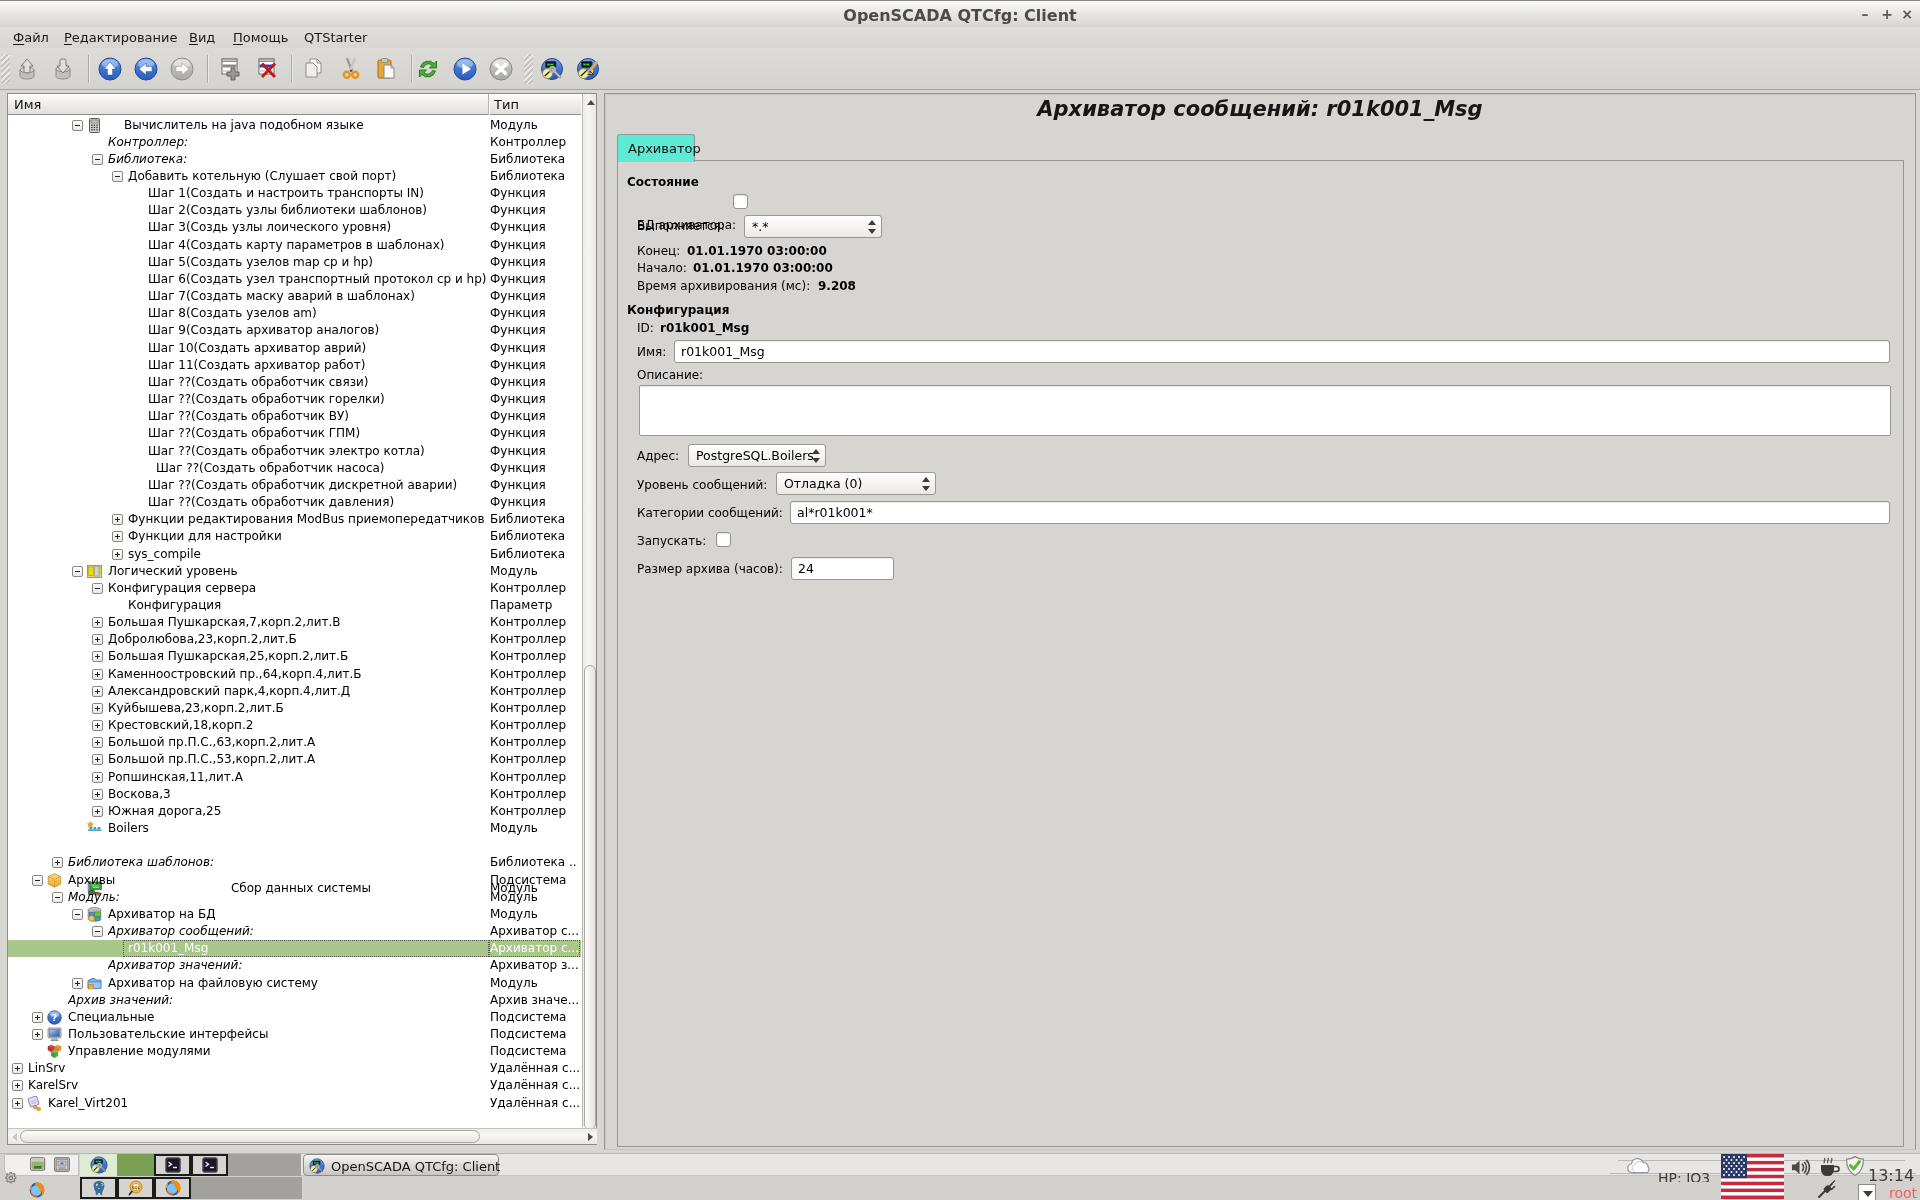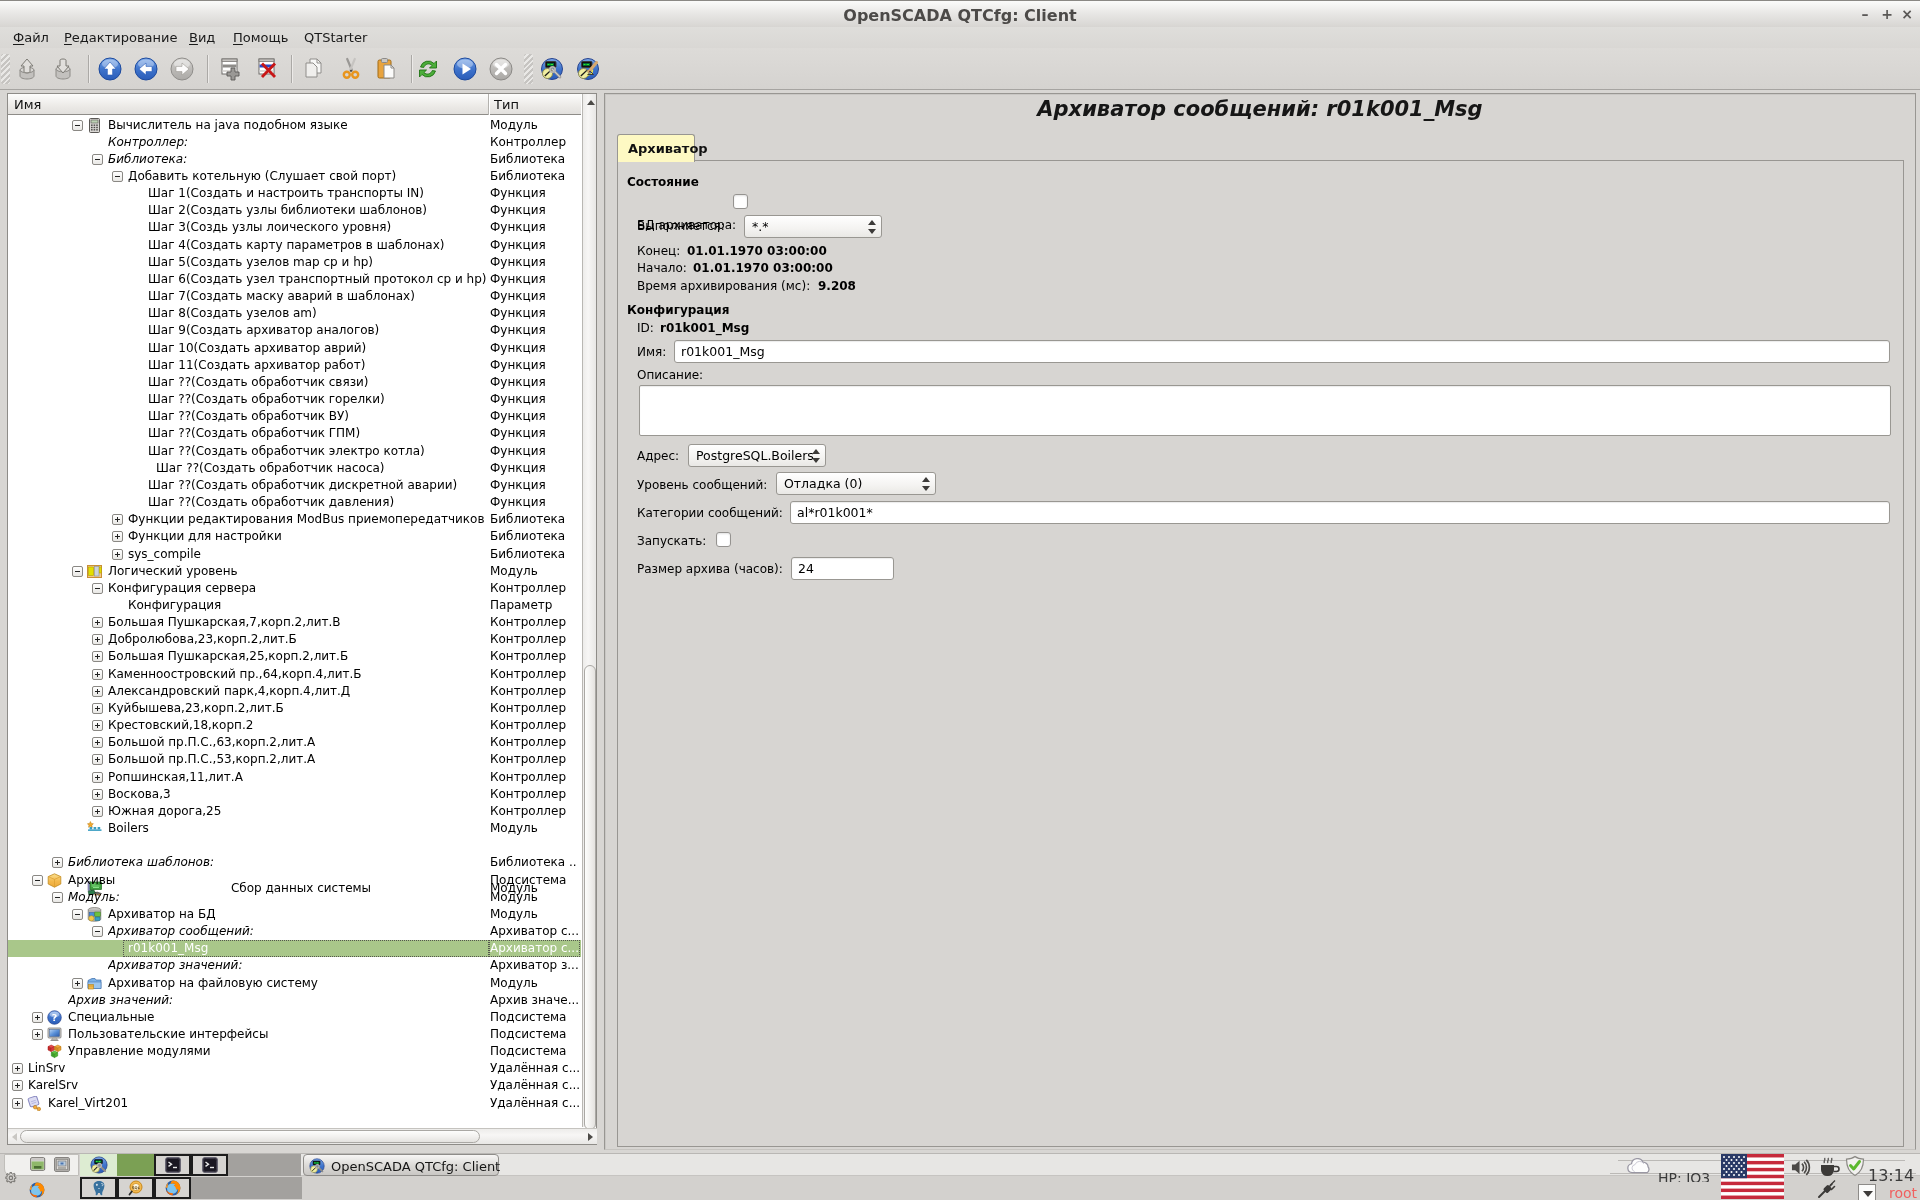--- a/index.html
+++ b/index.html
@@ -64,21 +64,21 @@
   #tree-hscroll { position:absolute; left:0; top:1034px; width:589px; height:16px; background:linear-gradient(#edecea,#f7f6f5 40%,#e8e7e5); border-top:1px solid #c5c3bf; }
   #tree-hscroll .arrow-left { position:absolute; left:4px; top:4px; width:0; height:0; border-top:4px solid transparent; border-bottom:4px solid transparent; border-right:5px solid #c9c7c3; }
   #tree-hscroll .arrow-right { position:absolute; right:4px; top:4px; width:0; height:0; border-top:4px solid transparent; border-bottom:4px solid transparent; border-left:5px solid #4c4a47; }
   #hthumb { position:absolute; left:12px; top:1px; width:460px; height:13px; border:1px solid #aaa8a4; border-radius:7px;
      background:linear-gradient(#fdfdfc,#f2f1ef 50%,#e4e2df); }
 
   
   #right-panel { position:absolute; left:604px; top:3px; width:1312px; height:1057px; border:1px solid #989692; border-bottom-color:#c6c4c0;
      background:#d7d5d2; box-shadow:inset 1px 1px 0 #c9c7c4; }
   #panel-title { position:absolute; left:0; right:0; top:3px; text-align:center; font-size:21px; font-weight:bold; font-style:italic; color:#161616; }
-  #tab { position:absolute; left:12px; top:40px; width:78px; height:28px; z-index:2; background:#fef9c3; border:1px solid #989692; border-bottom:none; border-radius:3px 3px 0 0;font-weight:bold; }
+  #tab { position:absolute; left:12px; top:40px; width:78px; height:28px; z-index:2; background:#5eead4; border:1px solid #989692; border-bottom:none; border-radius:3px 3px 0 0; }
   #tab .tab-label { position:absolute; left:10px; top:6px; font-size:13px; color:#111; }
   #tab-frame { position:absolute; left:12px; top:66px; width:1287px; height:987px; border:1px solid #989692; background:#d7d5d2; }
 
   .form-label { position:absolute; font-size:12px; line-height:16px; color:#000; white-space:pre; }
   .form-label.bold { font-weight:bold; }
   .form-value-bold { position:absolute; font-size:12px; line-height:16px; font-weight:bold; color:#000; white-space:pre; }
   .checkbox { position:absolute; width:15px; height:15px; background:#fff; border:1px solid #959390; border-radius:3px; box-shadow:inset 0 1px 2px rgba(0,0,0,.12); }
   .text-input { position:absolute; height:23px; background:#fff; border:1px solid #999792; border-radius:3px; font-size:12.5px; color:#000;
      padding:0 0 0 6px; line-height:21px; white-space:pre; box-shadow:inset 0 1px 1px rgba(0,0,0,.08); }
   .textarea { position:absolute; background:#fff; border:1px solid #999792; border-radius:2px; box-shadow:inset 0 1px 1px rgba(0,0,0,.08); }
@@ -562,21 +562,21 @@
         <div class="hdr-label" id="hdr-type">Тип</div>
       </div>
       <div id="tree-viewport">
           <div class="tree-row" style="top: 0.5px;">
             <div class="expander minus" style="left:64px"></div>
             <span class="tree-icon" style="left:79px">
               <svg width="15" height="15" viewBox="0 0 15 15">
                 <use href="#t-calculator"></use>
               </svg>
             </span>
-            <span class="row-name" style="left:100px;width:386px">Вычислитель на java подобном языке</span>
+            <span class="row-name" style="left:116px;width:386px">Вычислитель на java подобном языке</span>
             <span class="row-type">Модуль</span>
           </div>
           <div class="tree-row italic" style="top: 17.66px;">
             <span class="row-name" style="left:100px;width:386px">Контроллер:</span>
             <span class="row-type">Контроллер</span>
           </div>
           <div class="tree-row italic" style="top: 34.82px;">
             <div class="expander minus" style="left:84px"></div>
             <span class="row-name" style="left:100px;width:386px">Библиотека:</span>
             <span class="row-type">Библиотека</span>

